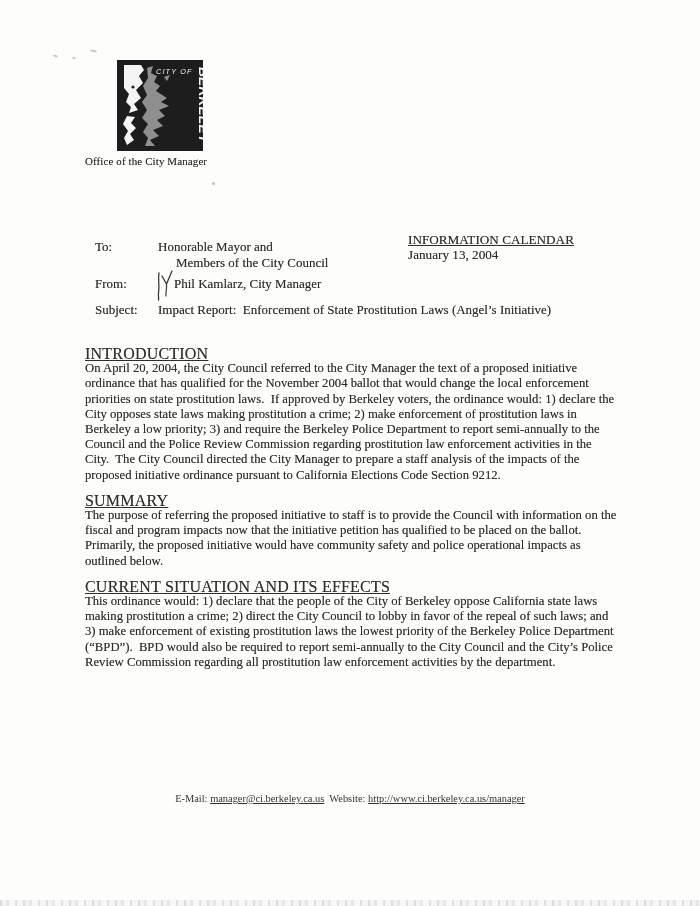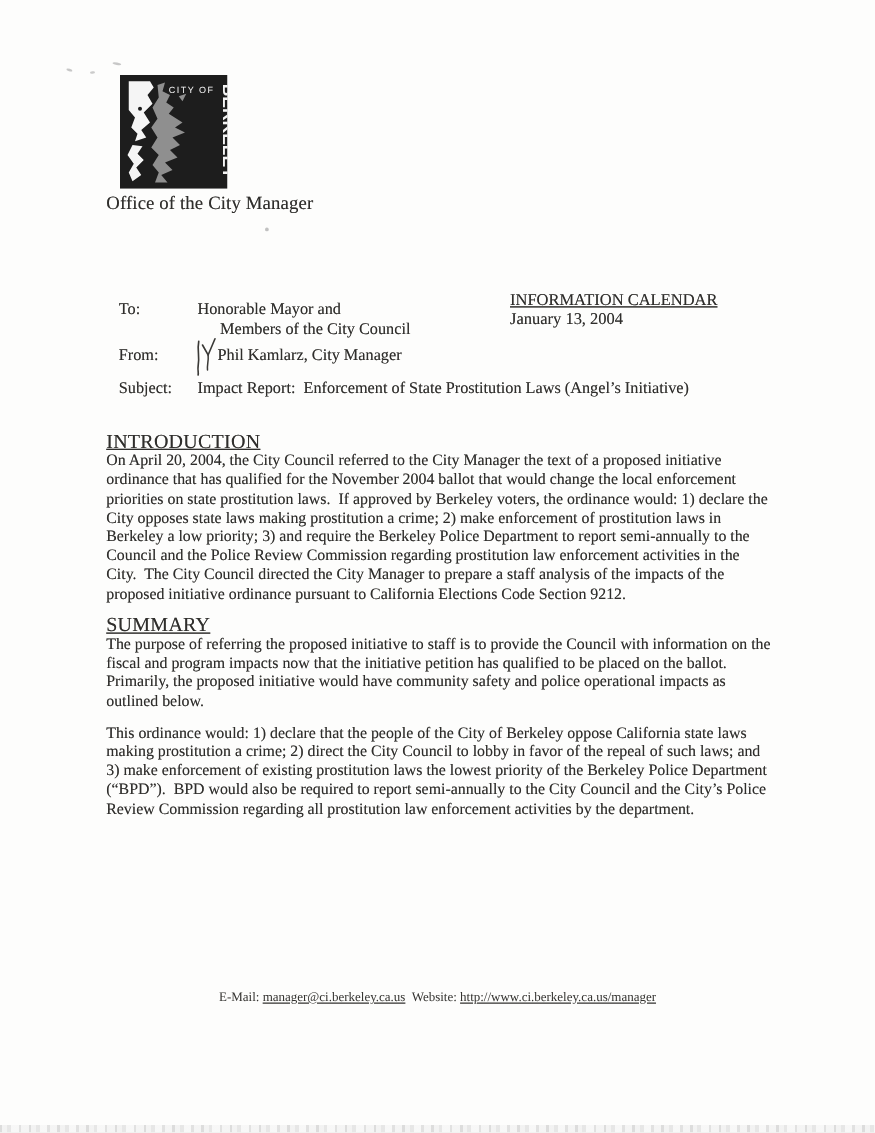--- a/index.html
+++ b/index.html
@@ -15,22 +15,22 @@
   .scan-soft{ text-shadow:0 0 .5px rgba(60,58,55,.55); }
 
   
   .speck{position:absolute;background:#9a9a9a;border-radius:50%;}
   .mark-a{left:53px;top:55px;width:5px;height:2px;transform:rotate(18deg);opacity:.55;}
   .mark-b{left:72px;top:57px;width:4px;height:2px;transform:rotate(-8deg);opacity:.5;}
   .mark-c{left:90px;top:50px;width:7px;height:2px;transform:rotate(10deg);opacity:.55;}
   .mark-d{left:212px;top:182px;width:3px;height:3px;opacity:.6;}
 
   
-  .logo{position:absolute;left:96px;top:60px;width:86px;height:91px;}
-  .office-label{position:absolute;left:85px;top:155px;font-size:15px;letter-spacing:.1px;text-align:right;}
+  .logo{position:absolute;left:117px;top:60px;width:86px;height:91px;font-style:italic;}
+  .office-label{position:absolute;left:85px;top:155px;font-size:11px;letter-spacing:.1px;text-align:right;}
 
   
   .info-cal{position:absolute;left:408px;top:196px;font-size:13.2px;line-height:15px;}
   .info-cal .title{text-decoration:underline;margin-top:36px;}
 
   
   .memo-row{position:absolute;left:95px;width:540px;font-size:13px;line-height:15.5px;display:flex;}
   .memo-label{width:63px;flex:none;}
   .row-to{top:239px;}
   .row-from{top:276px;}
@@ -132,20 +132,21 @@
       <h2>INTRODUCTION</h2>
       <p>On April 20, 2004, the City Council referred to the City Manager the text of a proposed initiative ordinance that has qualified for the November 2004 ballot that would change the local enforcement priorities on state prostitution laws.  If approved by Berkeley voters, the ordinance would: 1) declare the City opposes state laws making prostitution a crime; 2) make enforcement of prostitution laws in Berkeley a low priority; 3) and require the Berkeley Police Department to report semi-annually to the Council and the Police Review Commission regarding prostitution law enforcement activities in the City.  The City Council directed the City Manager to prepare a staff analysis of the impacts of the proposed initiative ordinance pursuant to California Elections Code Section 9212.</p>
     </div>
 
     <div class="section">
       <h2>SUMMARY</h2>
       <p>The purpose of referring the proposed initiative to staff is to provide the Council with information on the fiscal and program impacts now that the initiative petition has qualified to be placed on the ballot. Primarily, the proposed initiative would have community safety and police operational impacts as outlined below.</p>
     </div>
 
     <div class="section">
+      <h2>CURRENT SITUATION AND ITS EFFECTS</h2>
       <p>This ordinance would: 1) declare that the people of the City of Berkeley oppose California state laws making prostitution a crime; 2) direct the City Council to lobby in favor of the repeal of such laws; and 3) make enforcement of existing prostitution laws the lowest priority of the Berkeley Police Department (“BPD”).  BPD would also be required to report semi-annually to the City Council and the City’s Police Review Commission regarding all prostitution law enforcement activities by the department.</p>
     </div>
 
   </div>
 
   <div class="footer">
     <div>
       <span>E-Mail:</span>
       <span class="link">manager@ci.berkeley.ca.us</span>&nbsp;
       <span>Website:</span>

